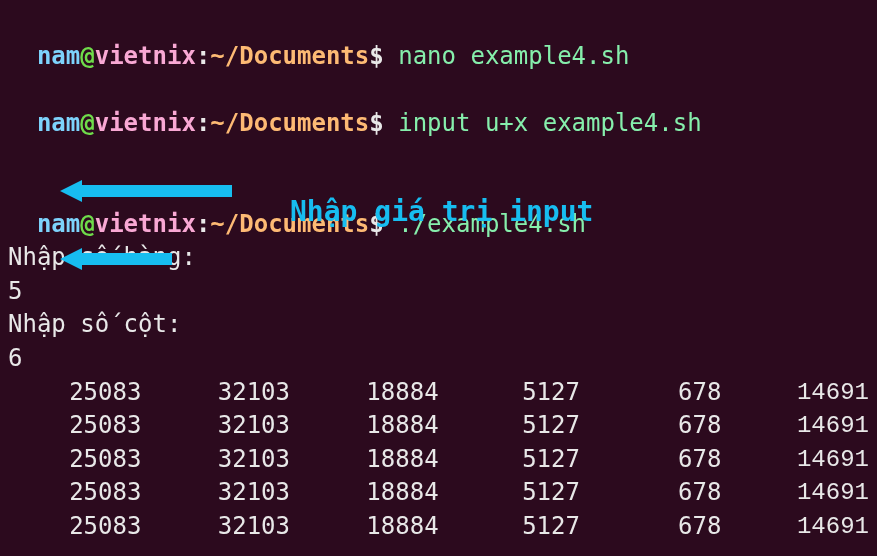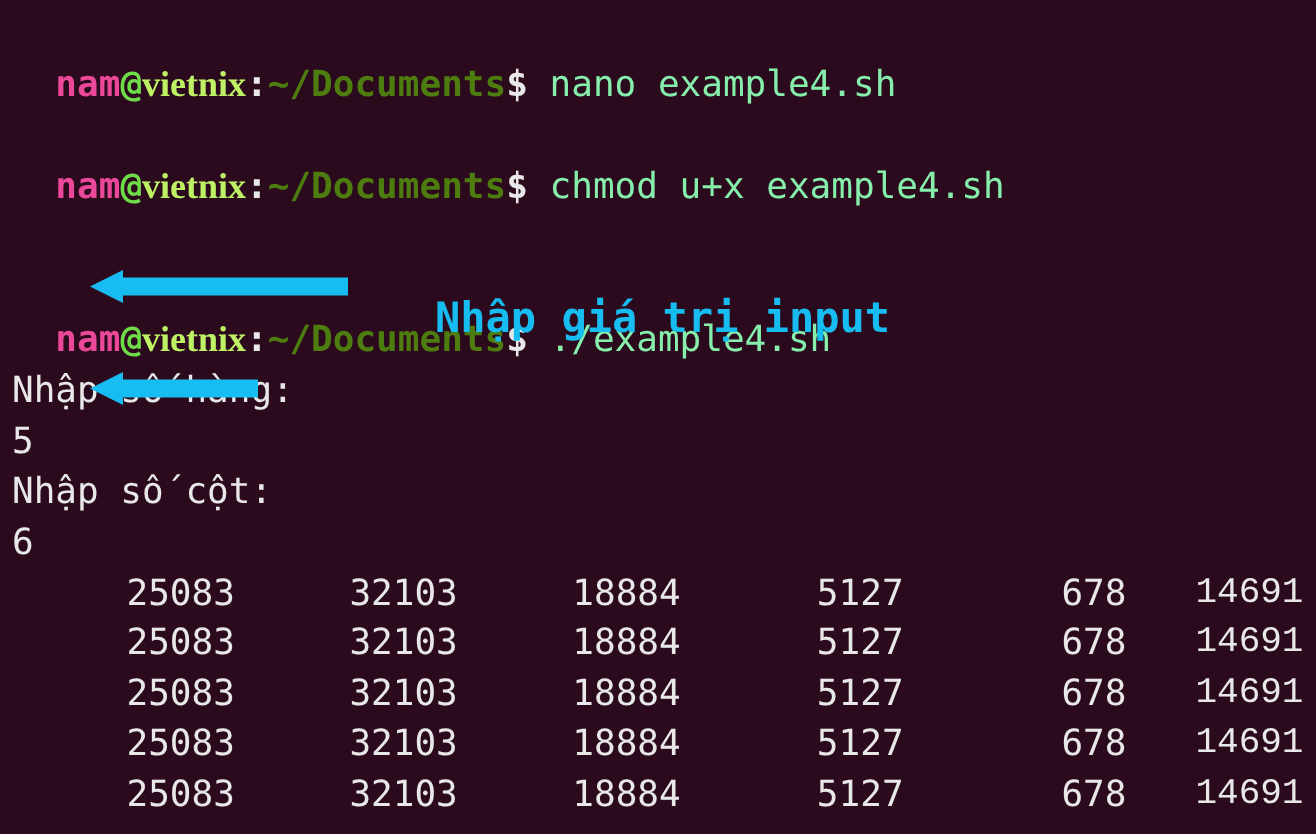--- a/index.html
+++ b/index.html
@@ -9,30 +9,30 @@
     font-size: 24px;
     line-height: 1.4;
     color: #e8e8e8;
     padding: 6px 8px;
     width: 877px;
     height: 556px;
     overflow: hidden;
     position: relative;
   }
   .line { white-space: pre; font-weight: bold; }
-  .user { color: #ec4899; font-weight: bold; }
+  .user { color: #7dd3fc; font-weight: bold; }
   .at   { color: #6fdc4a; font-weight: bold; }
-  .host { color: #bef264; font-weight: bold; font-family: Liberation Serif, serif; }
+  .host { color: #f9a8d4; font-weight: bold; }
   .colon { color: #e8e8e8; font-weight: bold; }
-  .path { color: #4d7c0f; font-weight: bold; }
+  .path { color: #fdba74; font-weight: bold; }
   .dollar { color: #e8e8e8; font-weight: bold; }
   .cmd  { color: #86efac; font-weight: normal; }
   .out  { color: #e8e8e8; font-weight: normal; }
   .row  { display: flex; }
-  .cell { width: 140px; text-align: right; color:#e8e8e8; font-weight: normal; margin-left: 46px; }
+  .cell { width: 140px; text-align: center; color:#e8e8e8; font-weight: normal; margin-left: 46px; }
   .cell:last-child { width: auto; font-family: Liberation Mono, monospace; }
   .annot {
     position: absolute;
     color: #17bdf0;
     font-weight: bold;
     font-size: 28px;
     text-align: center;
   }
   .arrow {
     position: absolute;
@@ -52,21 +52,21 @@
   .blank { height: 1.4em; }
 </style>
 </head>
 <body>
 
 <div class="line">
   <span class="user">nam</span><span class="at">@</span><span class="host">vietnix</span><span class="colon">:</span><span class="path">~/Documents</span><span class="dollar">$</span><span class="cmd"> nano example4.sh</span>
 </div>
 
 <div class="line">
-  <span class="user">nam</span><span class="at">@</span><span class="host">vietnix</span><span class="colon">:</span><span class="path">~/Documents</span><span class="dollar">$</span><span class="cmd"> chmod u+x example4.sh</span>
+  <span class="user">nam</span><span class="at">@</span><span class="host">vietnix</span><span class="colon">:</span><span class="path">~/Documents</span><span class="dollar">$</span><span class="cmd"> input u+x example4.sh</span>
 </div>
 
 <div class="blank"></div>
 
 <div class="line">
   <span class="user">nam</span><span class="at">@</span><span class="host">vietnix</span><span class="colon">:</span><span class="path">~/Documents</span><span class="dollar">$</span><span class="cmd"> ./example4.sh</span>
 </div>
 
 <div class="line out">Nhập sô´hàng:</div>
 <div class="line out">5</div>

